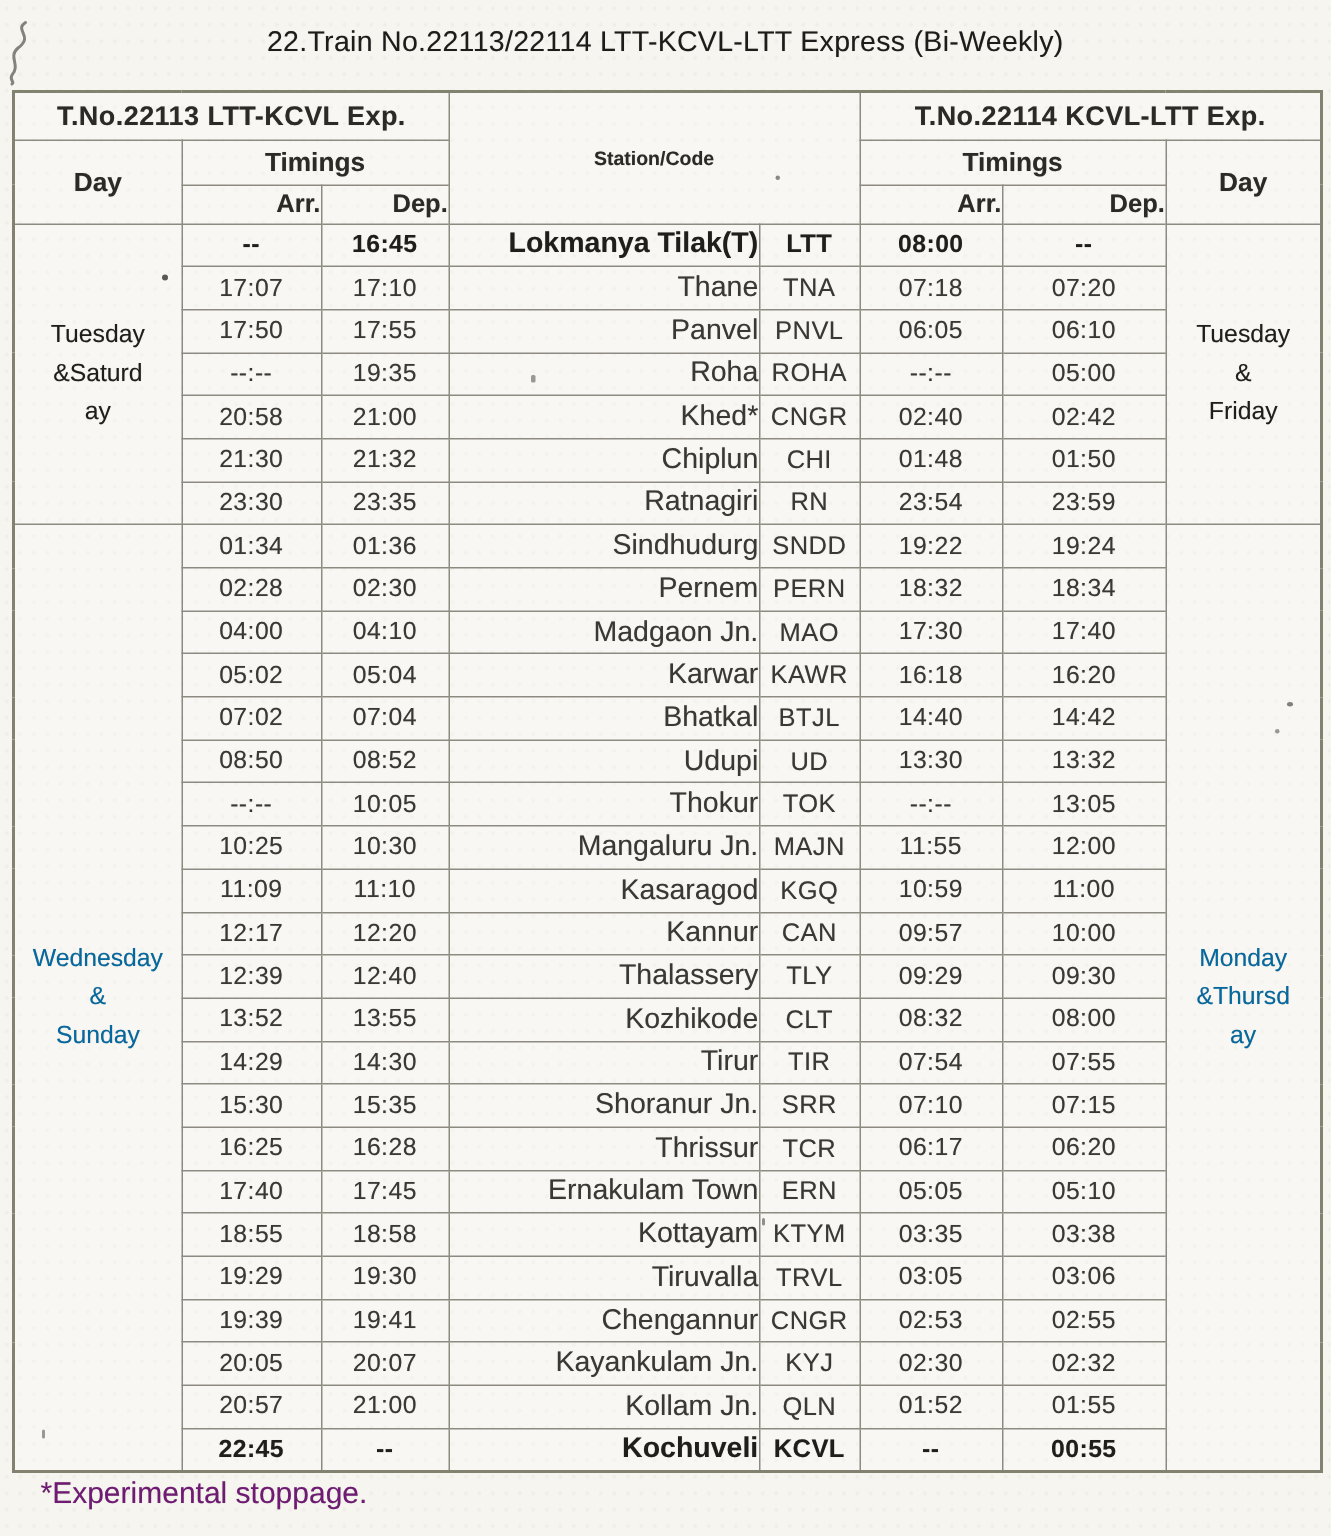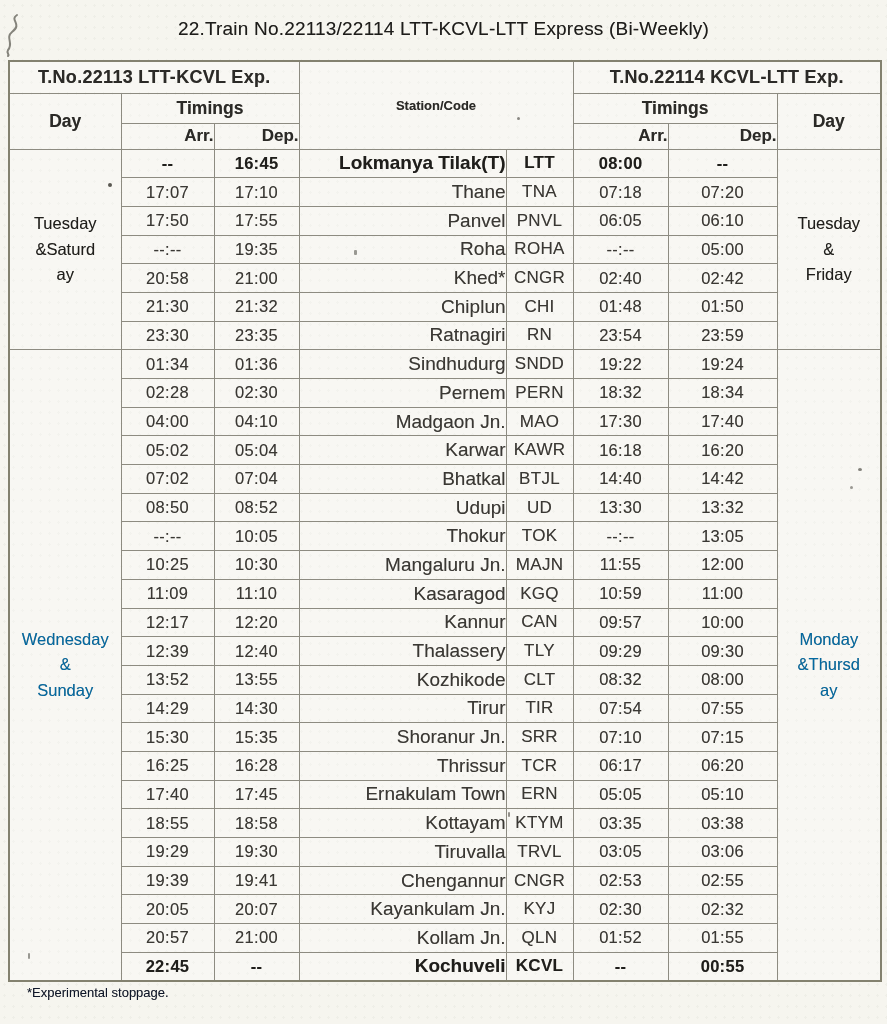--- a/index.html
+++ b/index.html
@@ -38,21 +38,21 @@
   td{font-size:16.5px;color:#3a3834;}
   td.time{letter-spacing:.3px;}
   td.station{font-size:19px;text-align:right;}
   td.code{font-size:17px;letter-spacing:.3px;}
   td.day-cell{
     white-space:pre-line;line-height:1.55;font-size:16.5px;color:#0369a1;
   }
   tr.bold-row td{font-weight:bold;color:#1f1e1b;}
   tr.bold-row td.day-cell{font-weight:normal;}
   .footnote{
-    position:absolute;left:27px;top:985px;font-size:13px;color:#0f172a;
+    position:absolute;left:27px;top:985px;font-size:20px;color:#701a75;
   }
   .pen-mark{position:absolute;left:2px;top:12px;opacity:.75;}
   .speck{position:absolute;background:#5a5852;border-radius:50%;}
   
   td,th,.page-title,.footnote{text-shadow:0 0 .5px rgba(70,67,60,.45);}
 </style>
 </head>
 <body>
 
 <svg class="pen-mark" width="28" height="46" viewBox="0 0 28 46">

